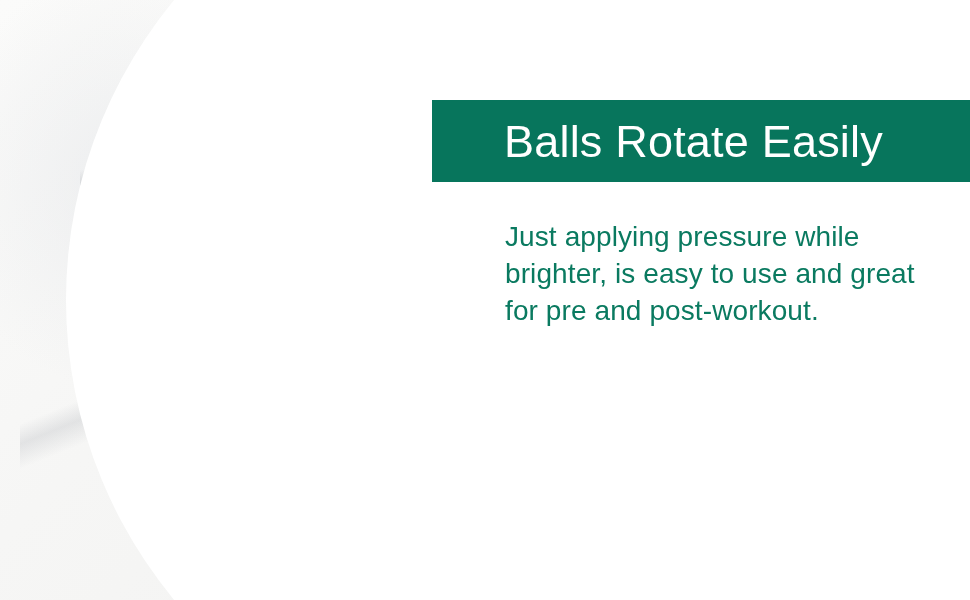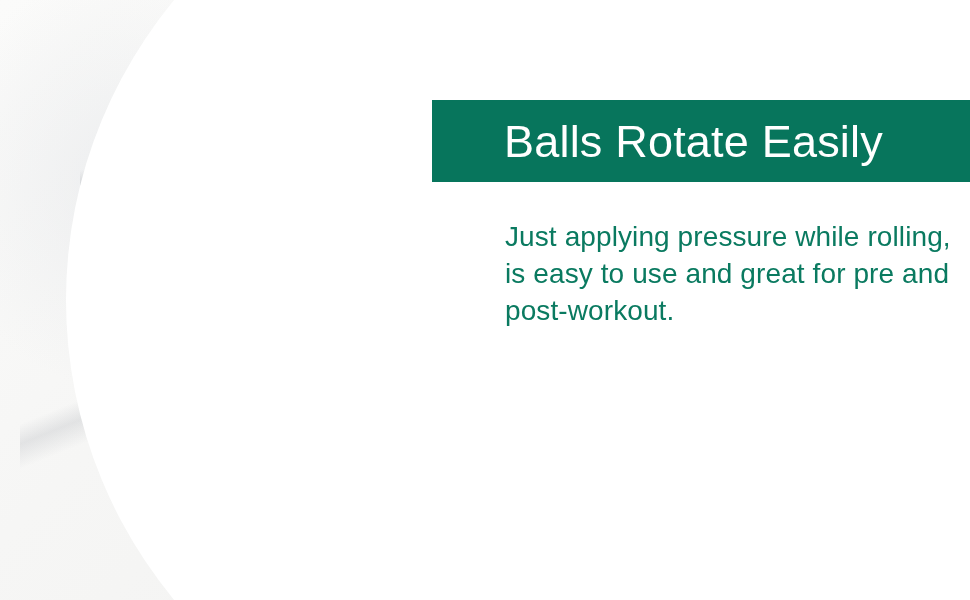--- a/index.html
+++ b/index.html
@@ -320,17 +320,17 @@
 
   <div class="white-disc"></div>
 
   <div class="content">
 
     <div class="headline-banner">
       <h1 class="headline">Balls Rotate Easily</h1>
     </div>
 
     <div class="body-copy">
-      <p>Just applying pressure while rolling, is easy to use and great for pre and post-workout.</p>
+      <p>Just applying pressure while brighter, is easy to use and great for pre and post-workout.</p>
     </div>
 
   </div>
 </div>
 
 </body></html>

